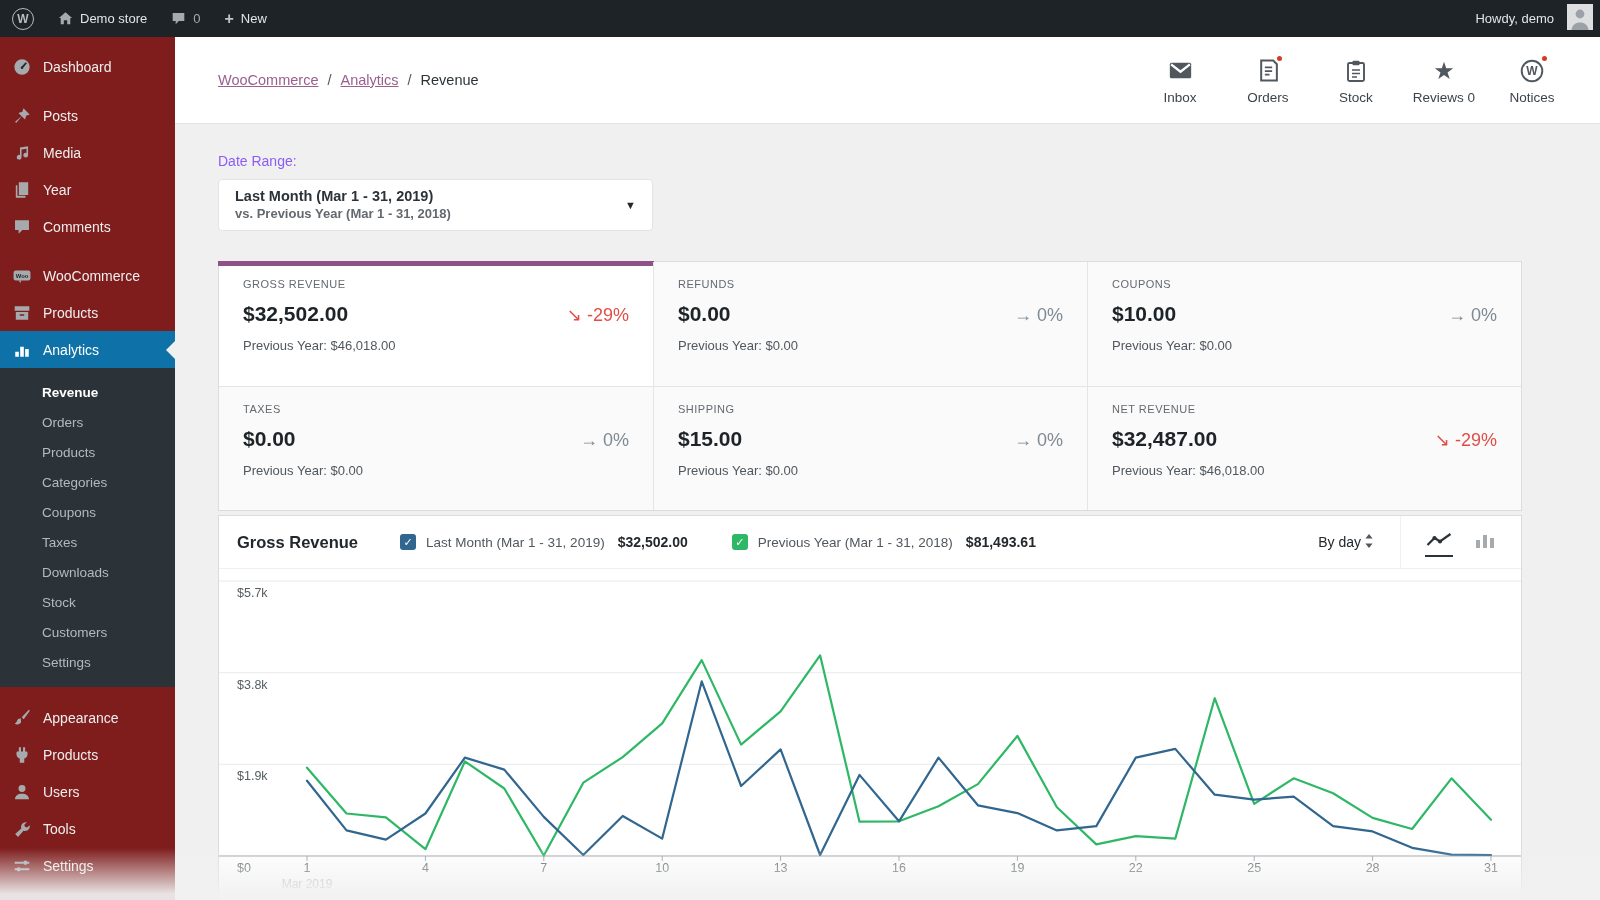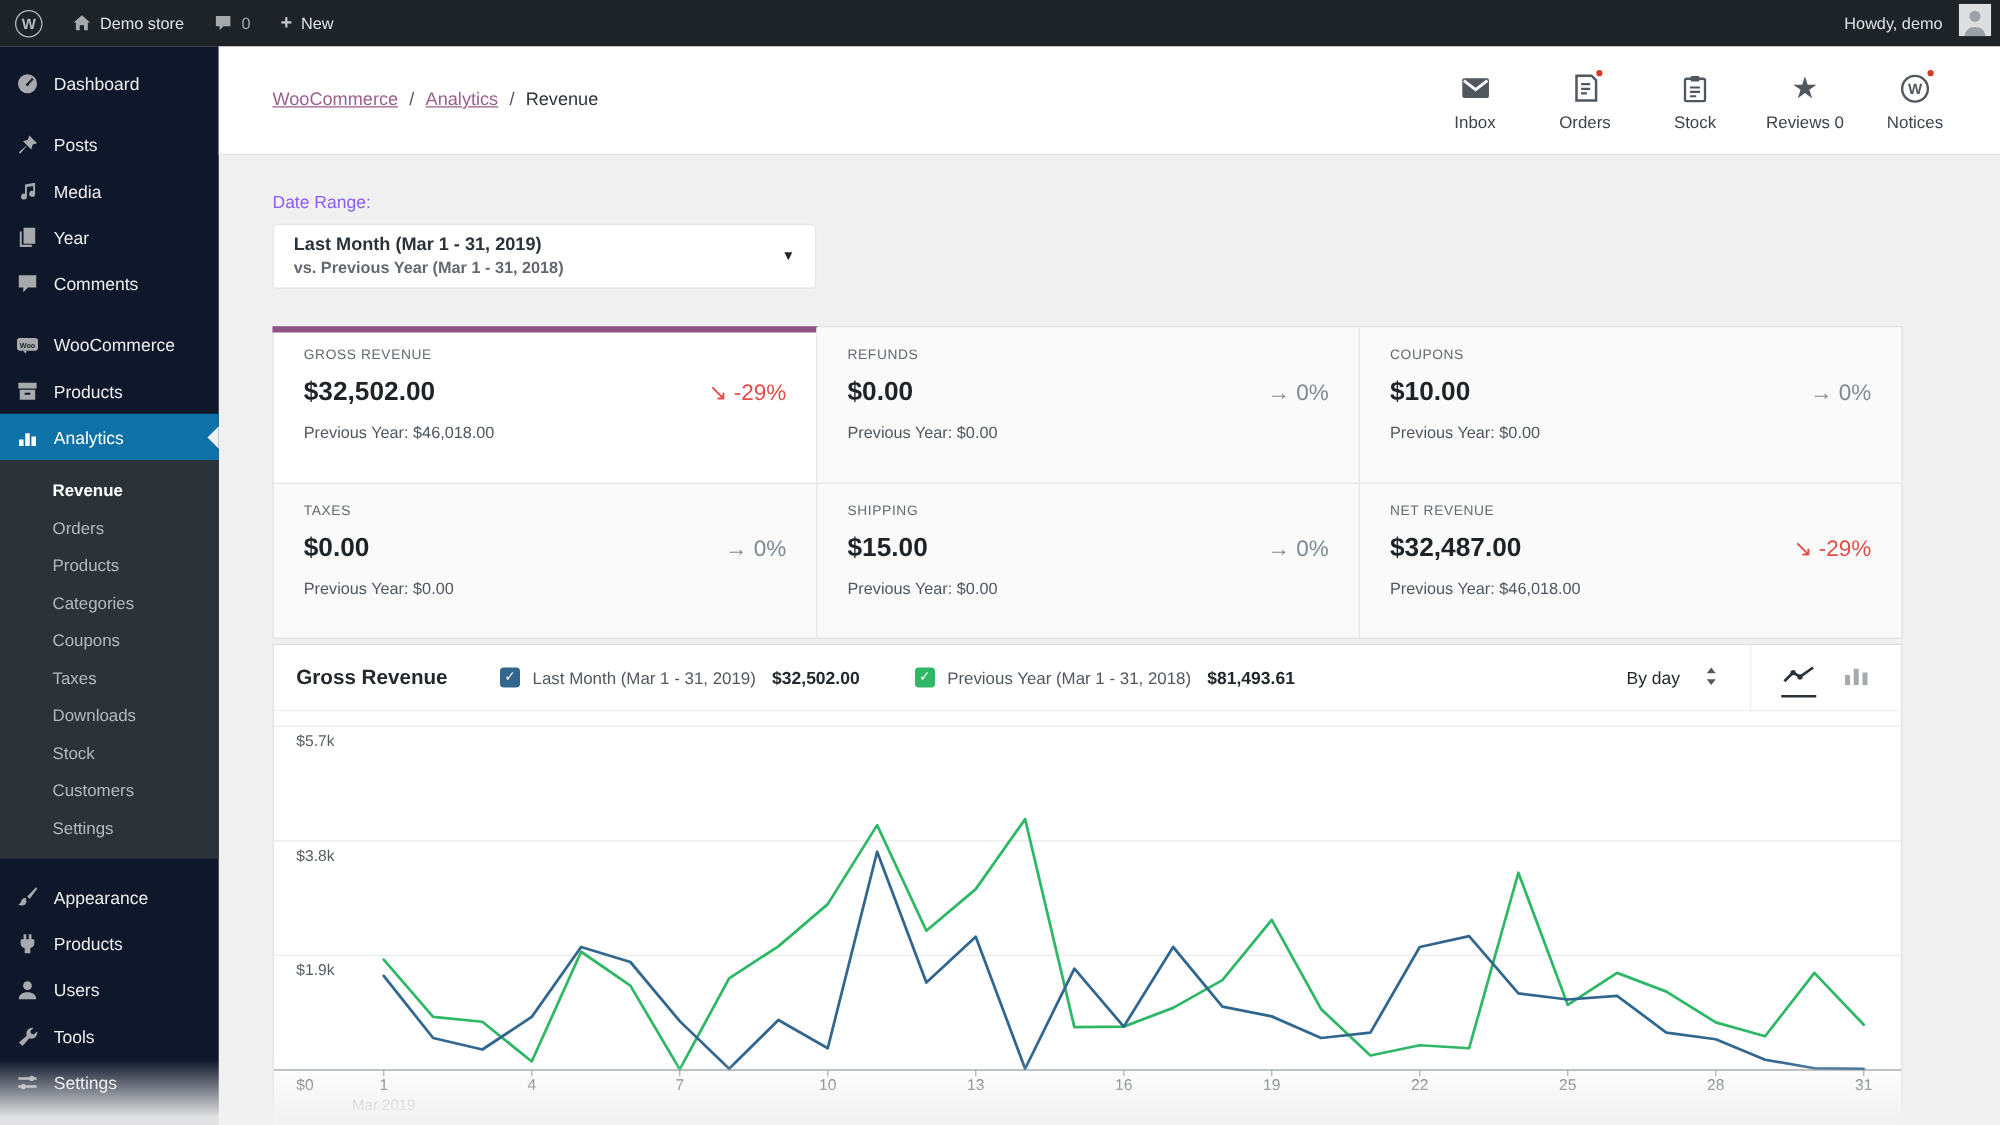--- a/index.html
+++ b/index.html
@@ -13,21 +13,21 @@
     color:#e2e4e7; font-size:13px; cursor:pointer; }
   .wp-circle { width:22px; height:22px; border:1.6px solid #b5bcc2; border-radius:50%;
     display:flex; align-items:center; justify-content:center; color:#b5bcc2;
     font-size:12px; font-weight:bold; }
   .ab-count { color:#a7aaad; }
   .ab-plus { font-size:16px; font-weight:bold; color:#c3c4c7; }
   .ab-right { margin-left:auto; display:flex; align-items:center; gap:10px; padding-right:7px; }
   .ab-icon { color:#a7aaad; display:flex; align-items:center; }
 
   
-  #sidebar { position:absolute; left:0; top:37px; width:175px; height:863px; background:#0f172a; }
+  #sidebar { position:absolute; left:0; top:37px; width:175px; height:863px; background:#7f1d1d; }
   .menu { padding-top:11px; }
   .menu-item { display:flex; align-items:center; height:37px; padding-left:11px;
     color:#eeeeee; font-size:14px; cursor:pointer; position:relative; }
   .mi-icon { width:22px; display:flex; justify-content:center; color:#a7aaad; }
   .mi-label { margin-left:10px; }
   .menu-item.active { background:#0e72a8; color:#fff; }
   .menu-item.active .mi-icon { color:#fff; }
   .menu-item.active::after { content:""; position:absolute; right:0; top:50%;
     transform:translateY(-50%); border:9px solid transparent; border-left-width:0;
     border-right-color:#f0f0f1; }
@@ -86,21 +86,21 @@
     border-bottom:none; height:388px; }
   .chart-header { height:53px; display:flex; align-items:center; border-bottom:1px solid #f0f0f1; }
   .chart-title { margin-left:18px; font-size:16.5px; font-weight:bold; color:#23282d; }
   .legend { display:flex; align-items:center; margin-left:42px; gap:44px; }
   .legend-item { display:flex; align-items:center; cursor:pointer; }
   .cb { width:16px; height:16px; border-radius:3px; display:flex; align-items:center;
     justify-content:center; color:#fff; font-size:11px; line-height:16px; }
   .legend-label { margin-left:10px; font-size:13.5px; color:#50575e; }
   .legend-value { margin-left:13px; font-size:14px; font-weight:bold; color:#23282d; }
   .chart-controls { margin-left:auto; display:flex; align-items:center; height:100%; }
-  .interval { display:flex; align-items:center; gap:20px; font-size:14px; color:#23282d;
+  .interval { display:flex; align-items:center; gap:3px; font-size:14px; color:#23282d;
     padding:0 26px; cursor:pointer; }
   .hdr-divider { width:1px; height:52px; background:#eef0f1; }
   .charttype { display:flex; align-items:center; gap:20px; padding:0 24px; }
   .ct-btn { cursor:pointer; padding:5px 1px 3px; color:#a7aaad; border-bottom:2px solid transparent; }
   .ct-btn.active { color:#2c3338; border-bottom-color:#2c3338; }
   .chart-body { position:relative; }
   #chart-svg { display:block; }
 
   
   #fade { position:absolute; left:0; bottom:0; width:1600px; height:52px; z-index:40;

